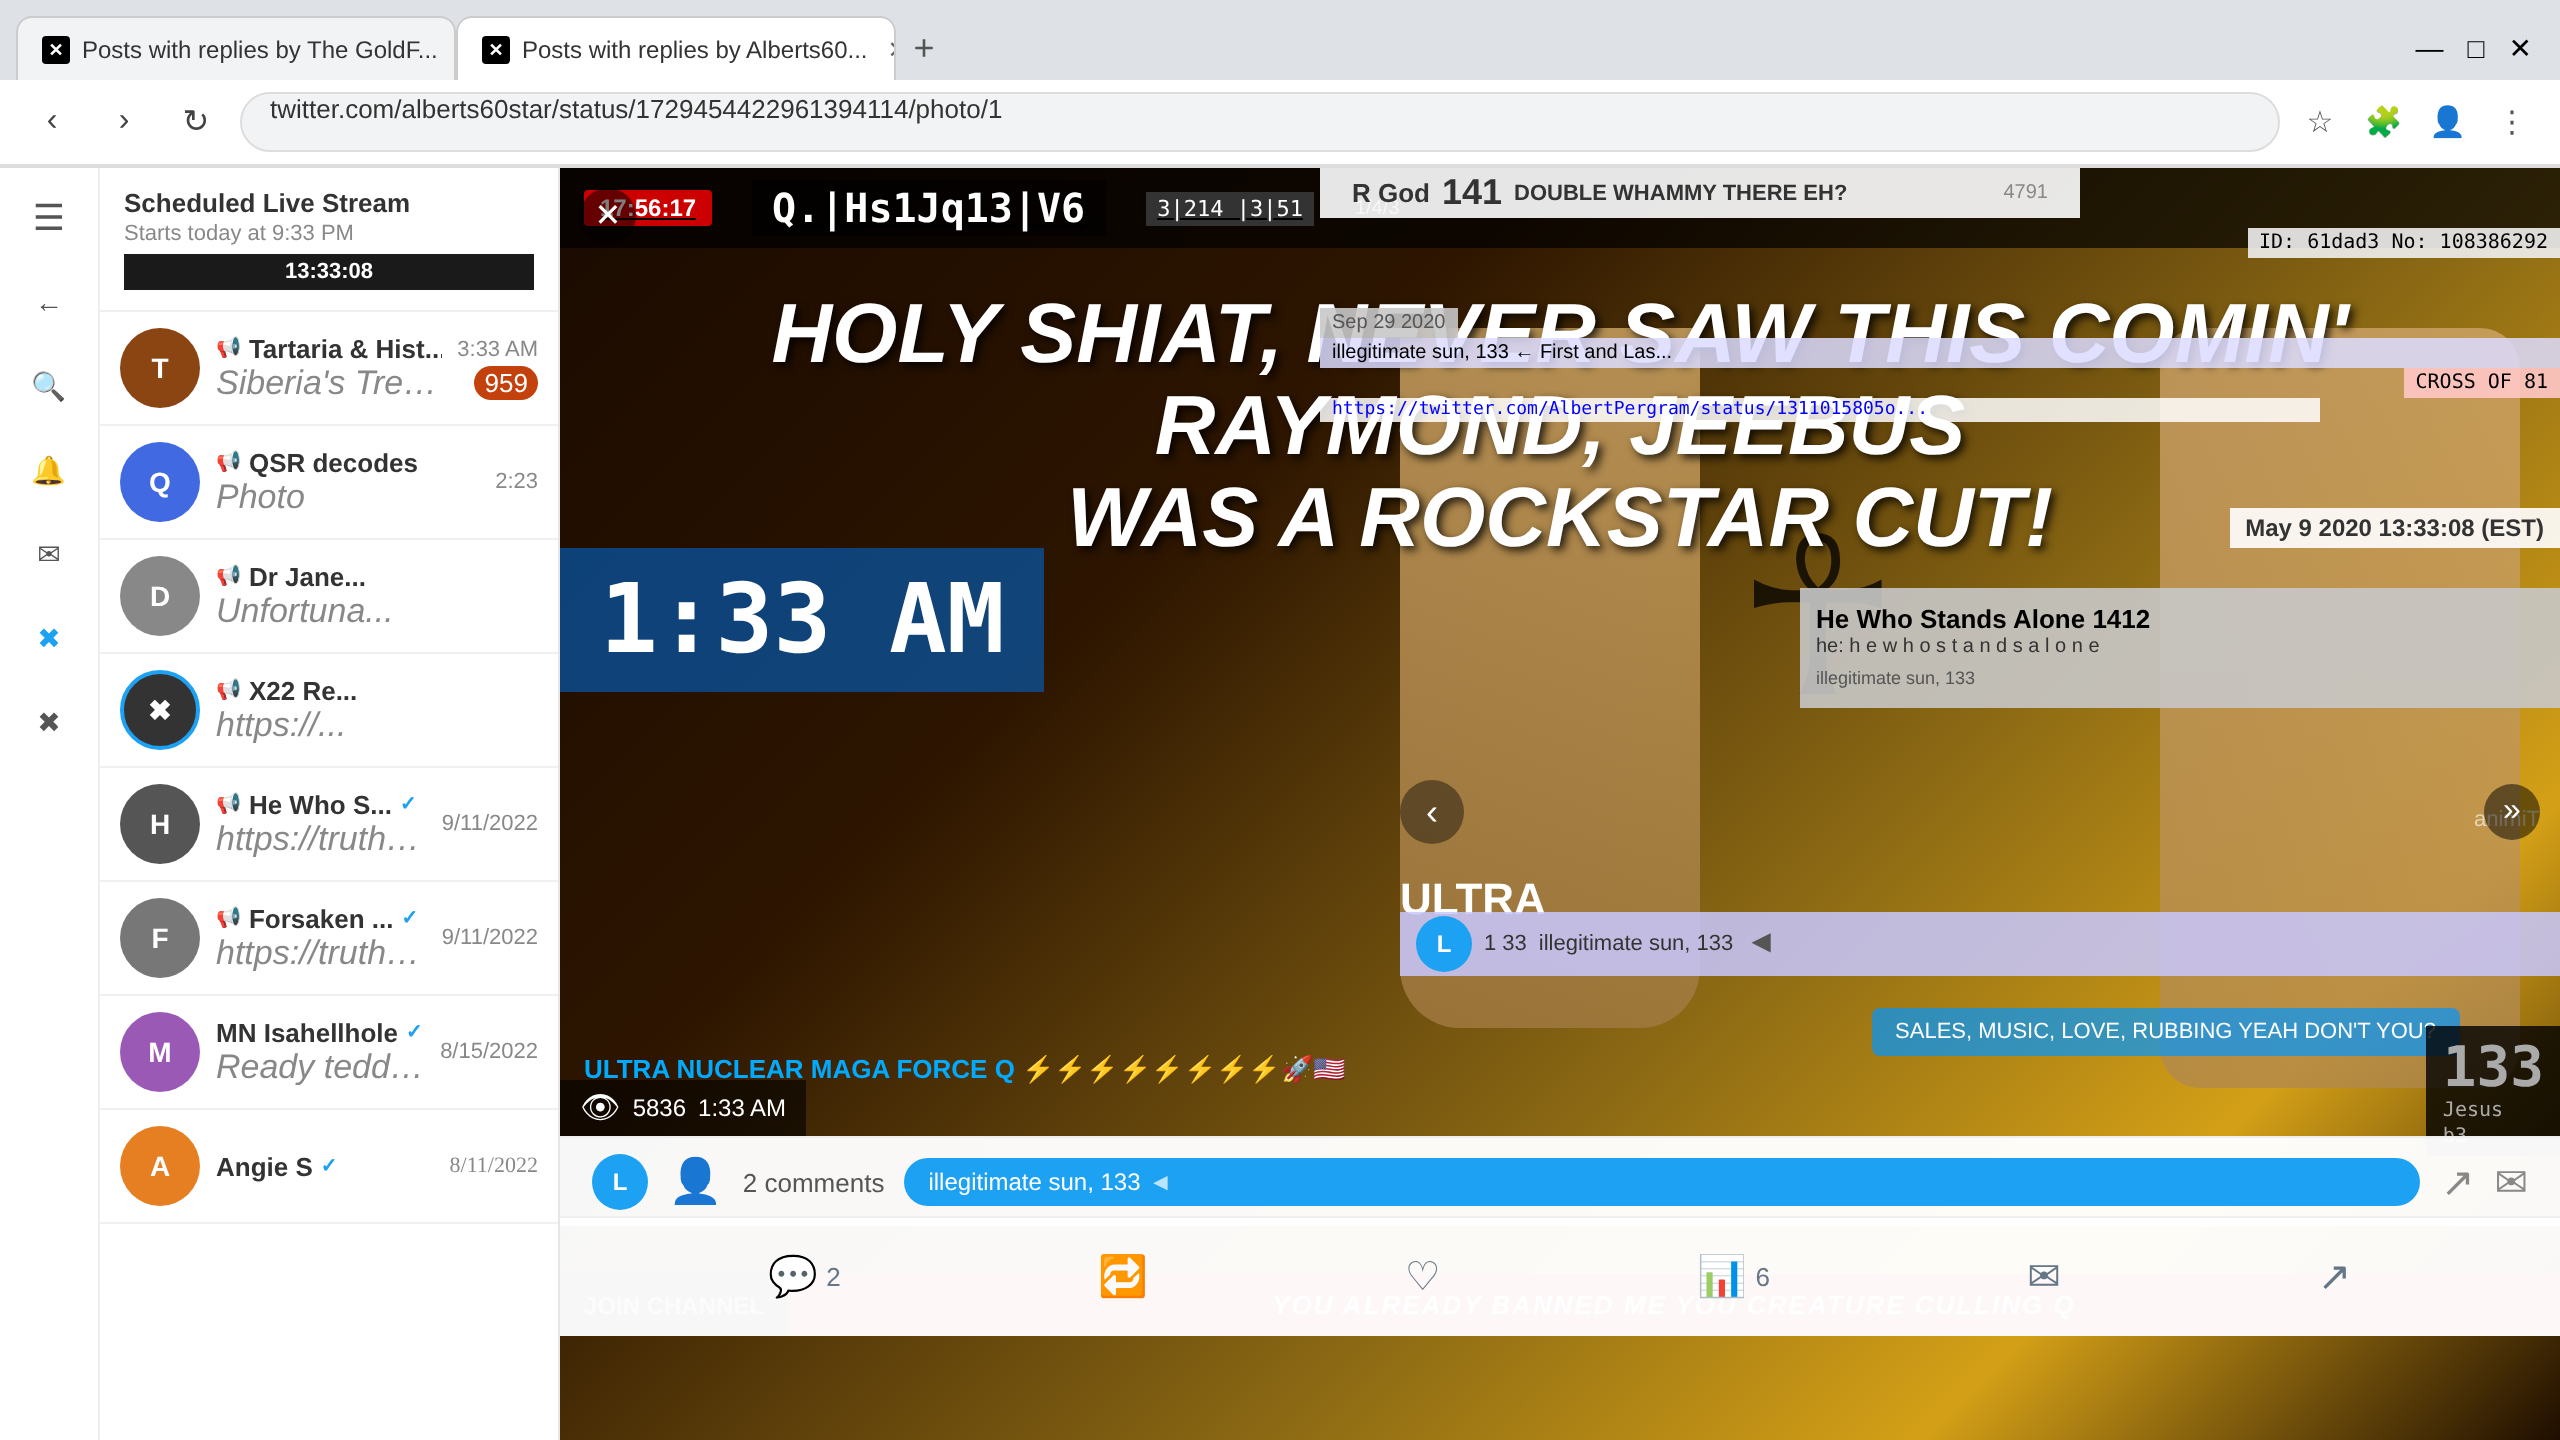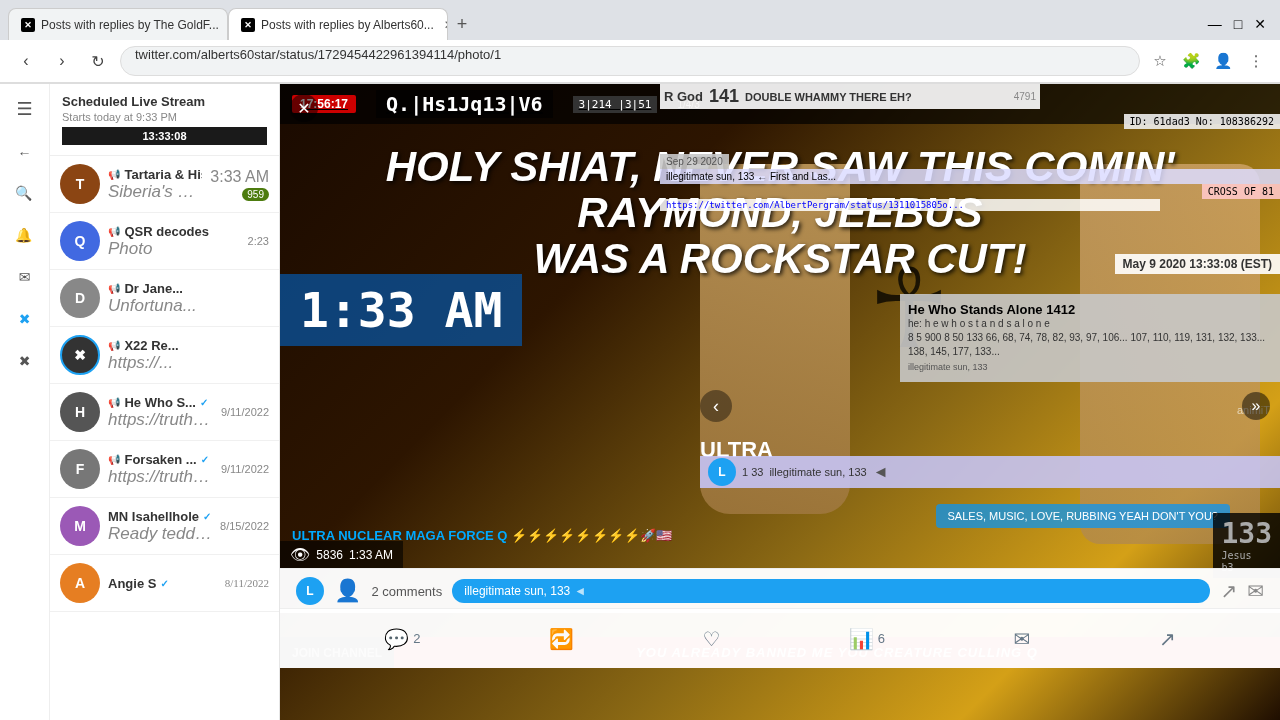--- a/index.html
+++ b/index.html
@@ -81,21 +81,21 @@
 
     
     .close-btn { position: absolute; top: 10px; left: 10px; z-index: 20; color: white; background: rgba(0,0,0,0.5); width: 28px; height: 28px; border-radius: 50%; display: flex; align-items: center; justify-content: center; cursor: pointer; font-size: 16px; }
     .right-arrow { position: absolute; top: 50%; right: 10px; z-index: 20; color: white; background: rgba(0,0,0,0.5); width: 28px; height: 28px; border-radius: 50%; display: flex; align-items: center; justify-content: center; cursor: pointer; font-size: 16px; transform: translateY(-50%); }
 
     
     .sidebar-left-icons { width: 50px; background: #fff; border-right: 1px solid #eee; display: flex; flex-direction: column; align-items: center; padding: 6px 0; gap: 4px; }
     .s-icon { width: 38px; height: 38px; display: flex; align-items: center; justify-content: center; color: #555; cursor: pointer; border-radius: 8px; font-size: 18px; }
 
     
-    .rgod-bar { position: absolute; top: 0; left: 380px; right: 240px; background: rgba(255,255,255,0.9); display: flex; align-items: center; padding: 2px 4px; z-index: 15; gap: 6px; }
+    .rgod-bar { position: absolute; top: 0; left: 380px; right: 240px; background: rgba(255,255,255,0.9); display: flex; align-items: center; padding: 2px 16px; z-index: 15; gap: 6px; }
     .rgod-name { font-weight: bold; font-size: 13px; color: #333; }
     .rgod-count { font-size: 18px; font-weight: bold; color: #333; }
     .rgod-text { font-size: 11px; color: #333; font-weight: bold; }
 
     
     .id-overlay { position: absolute; top: 30px; right: 0; background: rgba(240,240,240,0.9); padding: 2px 6px; z-index: 15; font-size: 10px; font-family: monospace; }
 
     
     .illegit-overlay { position: absolute; top: 85px; left: 380px; right: 0; background: rgba(220,220,255,0.85); padding: 2px 6px; z-index: 15; font-size: 10px; }
 
@@ -193,22 +193,22 @@
         <div class="channel-item">
           <div class="channel-avatar" style="background:#8B4513;">T</div>
           <div class="channel-info">
             <div class="channel-name">
               <span style="font-size:10px;">📢</span>
               <span>Tartaria &amp; Hist...</span>
             </div>
             <div class="channel-meta">Siberia's Treasure ...</div>
           </div>
           <div style="display:flex;flex-direction:column;align-items:flex-end;gap:2px;">
-            <span style="font-size:16px;color:#888;">3:33 AM</span>
-            <span style="background:#4d7c0f;color:white;font-size:10px;border-radius:10px;padding:1px 5px;">959</span>
+            <span style="font-size:11px;color:#888;">3:33 AM</span>
+            <span style="background:#c2410c;color:white;font-size:13px;border-radius:10px;padding:1px 5px;">959</span>
           </div>
         </div>
 
         <div class="channel-item">
           <div class="channel-avatar" style="background:#4169E1;">Q</div>
           <div class="channel-info">
             <div class="channel-name">
               <span style="font-size:10px;">📢</span>
               <span>QSR decodes</span>
             </div>
@@ -355,24 +355,20 @@
       <div class="time-big-text">1:33 AM</div>
     </div>
 
     <div class="hw-overlay">
       <div class="hw-title">
         <span>He Who Stands Alone</span>
         <span> <b>1412</b></span>
       </div>
       <div class="hw-numbers">
         <div>he: h e   w h o   s t a n d s   a l o n e</div>
-        <div>8 5  900 8 50  133
-66, 68, 74, 78, 82, 93, 97, 106...
-107, 110, 119, 131, 132, 133...
-138, 145, 177, 133...</div>
         <div style="margin-top:2px;font-size:9px;color:#555;">illegitimate sun, 133</div>
       </div>
     </div>
 
     <div class="animit-watermark">animiT</div>
 
     <div class="trap-text">ULTRA</div>
 
     <div class="love-banner">
       <span>SALES, MUSIC, LOVE, RUBBING

